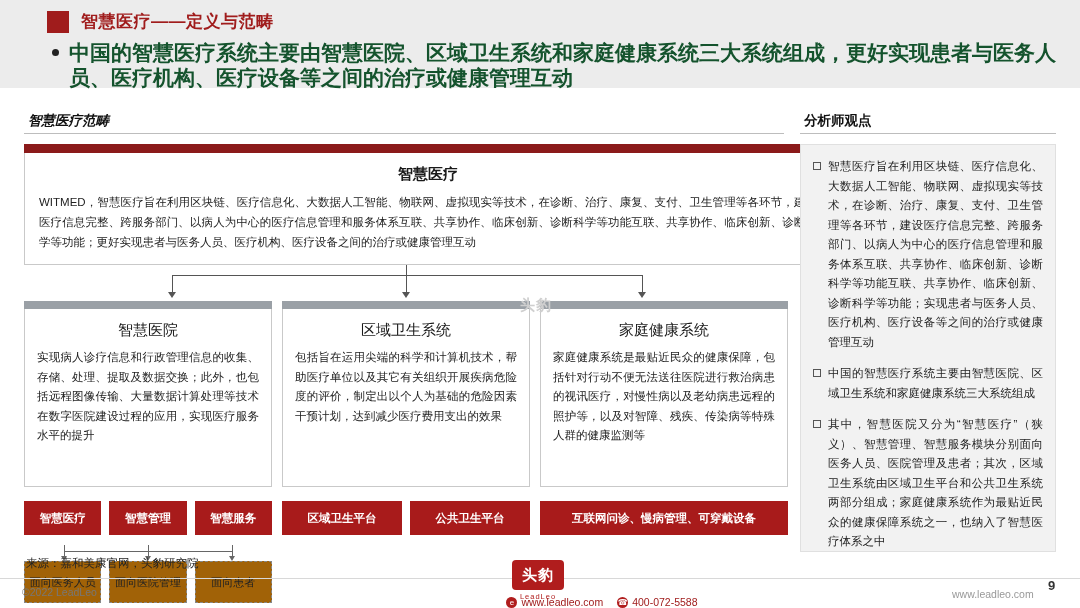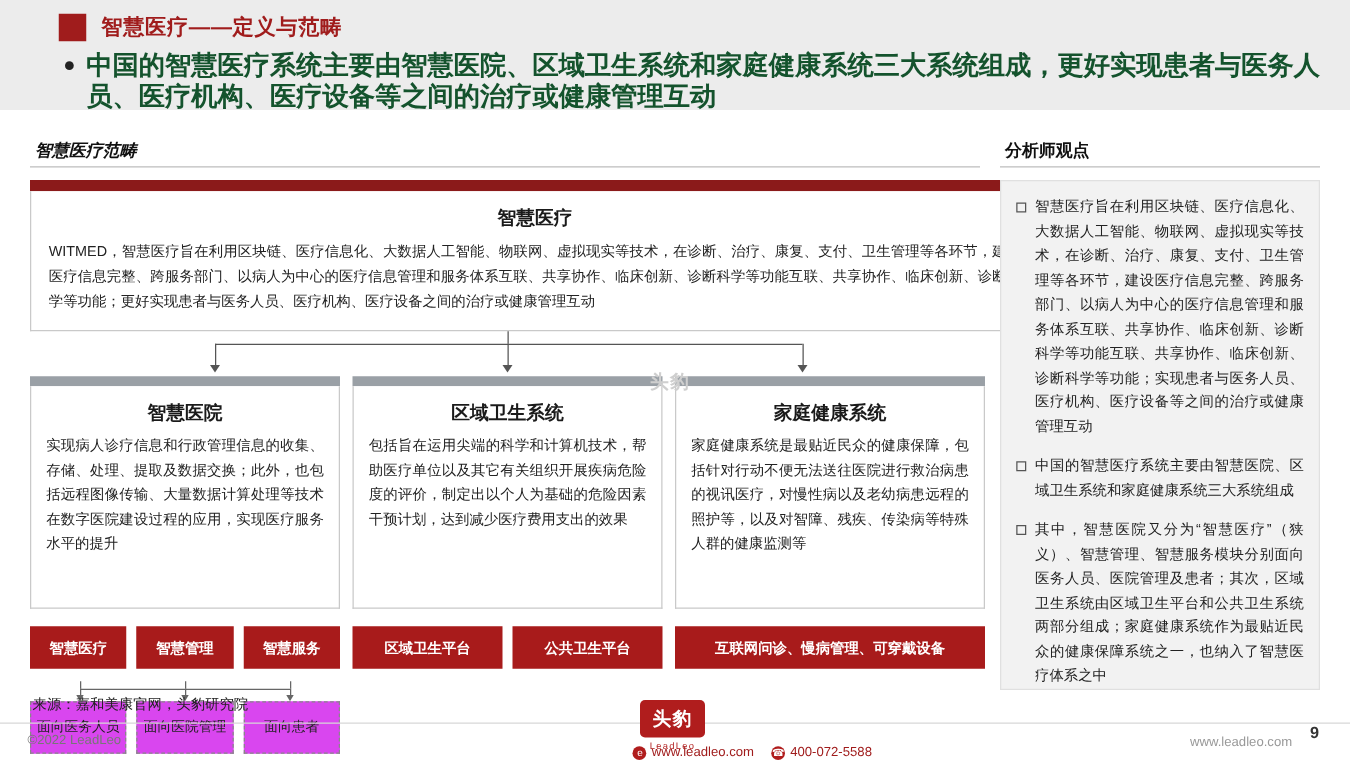--- a/index.html
+++ b/index.html
@@ -57,36 +57,36 @@
 
   .cols { display:flex; gap:10px; }
   .col { width:248px; }
   .col-head {
     background:#9aa0a6; height:8px;
   }
   .col-body {
     border:1px solid #c9c9c9; border-top:none; background:#fff;
     padding:10px 12px 12px 12px; min-height:178px;
   }
-  .col-body h4 { margin:2px 0 8px 0; text-align:center; font-size:15px; font-weight:bold; }
+  .col-body h4 { margin:2px 0 8px 0; text-align:center; font-size:15px; font-weight:normal; }
   .col-body p { margin:0; font-size:11.5px; line-height:19.5px; text-align:justify; color:#222; }
 
   
   .chips-row { display:flex; gap:10px; margin-top:14px; }
   .chip-group { width:248px; display:flex; gap:8px; }
   .chip {
     background:#a81b1b; color:#fff; font-size:11.5px; font-weight:bold;
     display:flex; align-items:center; justify-content:center;
     height:34px; flex:1 1 auto; text-align:center; padding:0 4px;
   }
 
   
   .dashed-row { display:flex; gap:8px; margin-top:26px; width:248px; position:relative; }
   .dash-box {
-    border:1px dashed #888; background:#d946ef; font-size:11px; line-height:15px;
+    border:1px dashed #888; background:#a16207; font-size:11px; line-height:15px;
     height:42px; display:flex; align-items:center; justify-content:center;
     text-align:center; flex:1 1 0; padding:0 3px; color:#222;
   }
   .dash-connector { position:absolute; top:-16px; left:0; width:248px; height:16px; }
   .dc-v { position:absolute; width:1px; background:#666; }
   .dc-h { position:absolute; height:1px; background:#666; }
   .dc-arrow {
     position:absolute; width:0; height:0;
     border-left:3.5px solid transparent; border-right:3.5px solid transparent;
     border-top:5px solid #666;

